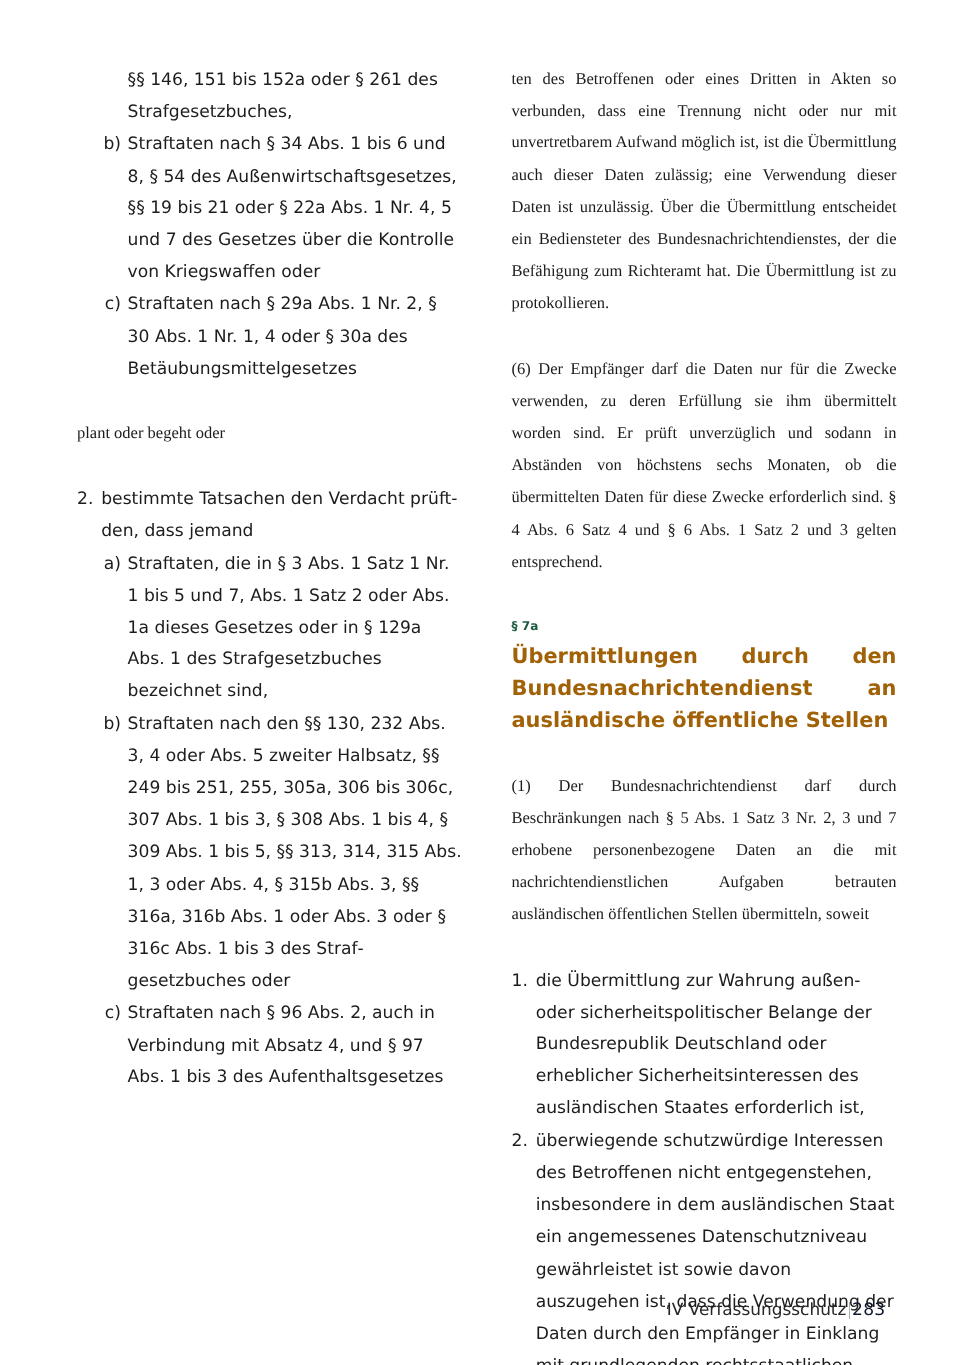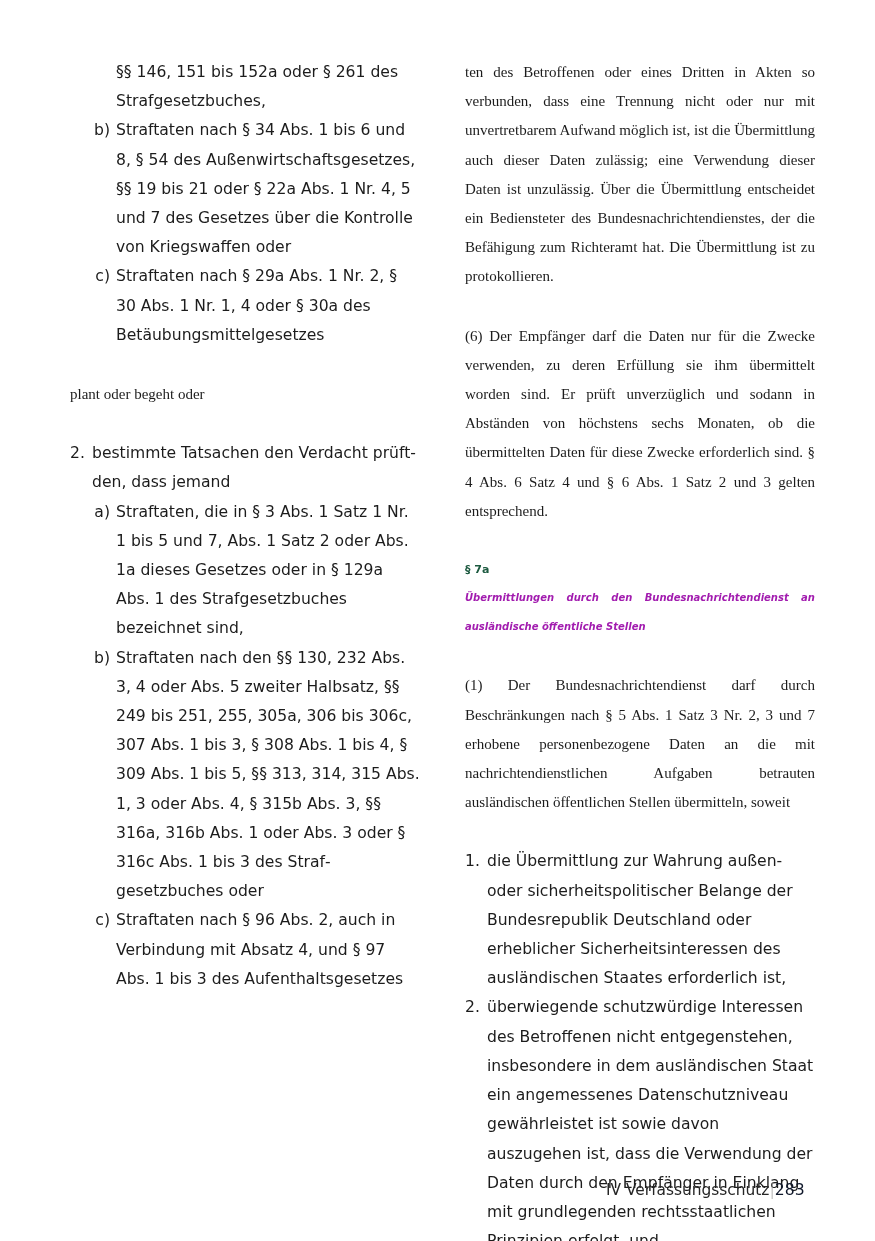--- a/index.html
+++ b/index.html
@@ -113,28 +113,27 @@
 
   .section-number {
     font-size: 11px;
     line-height: 27px;
     font-weight: bold;
     color: #1d5a40;
     margin: 0;
   }
 
   .section-title {
-    font-size: 10px;
+    font-size: 19px;
     line-height: 29.2px;
     font-weight: bold;
-    color: #a21caf;
+    color: #a16207;
     margin: 0;
     text-align: justify;
     text-justify: inter-word;
-    font-style: italic;
   }
 
   
 
   .footer {
     position: absolute;
     right: 70px;
     bottom: 42px;
     display: flex;
     align-items: baseline;

